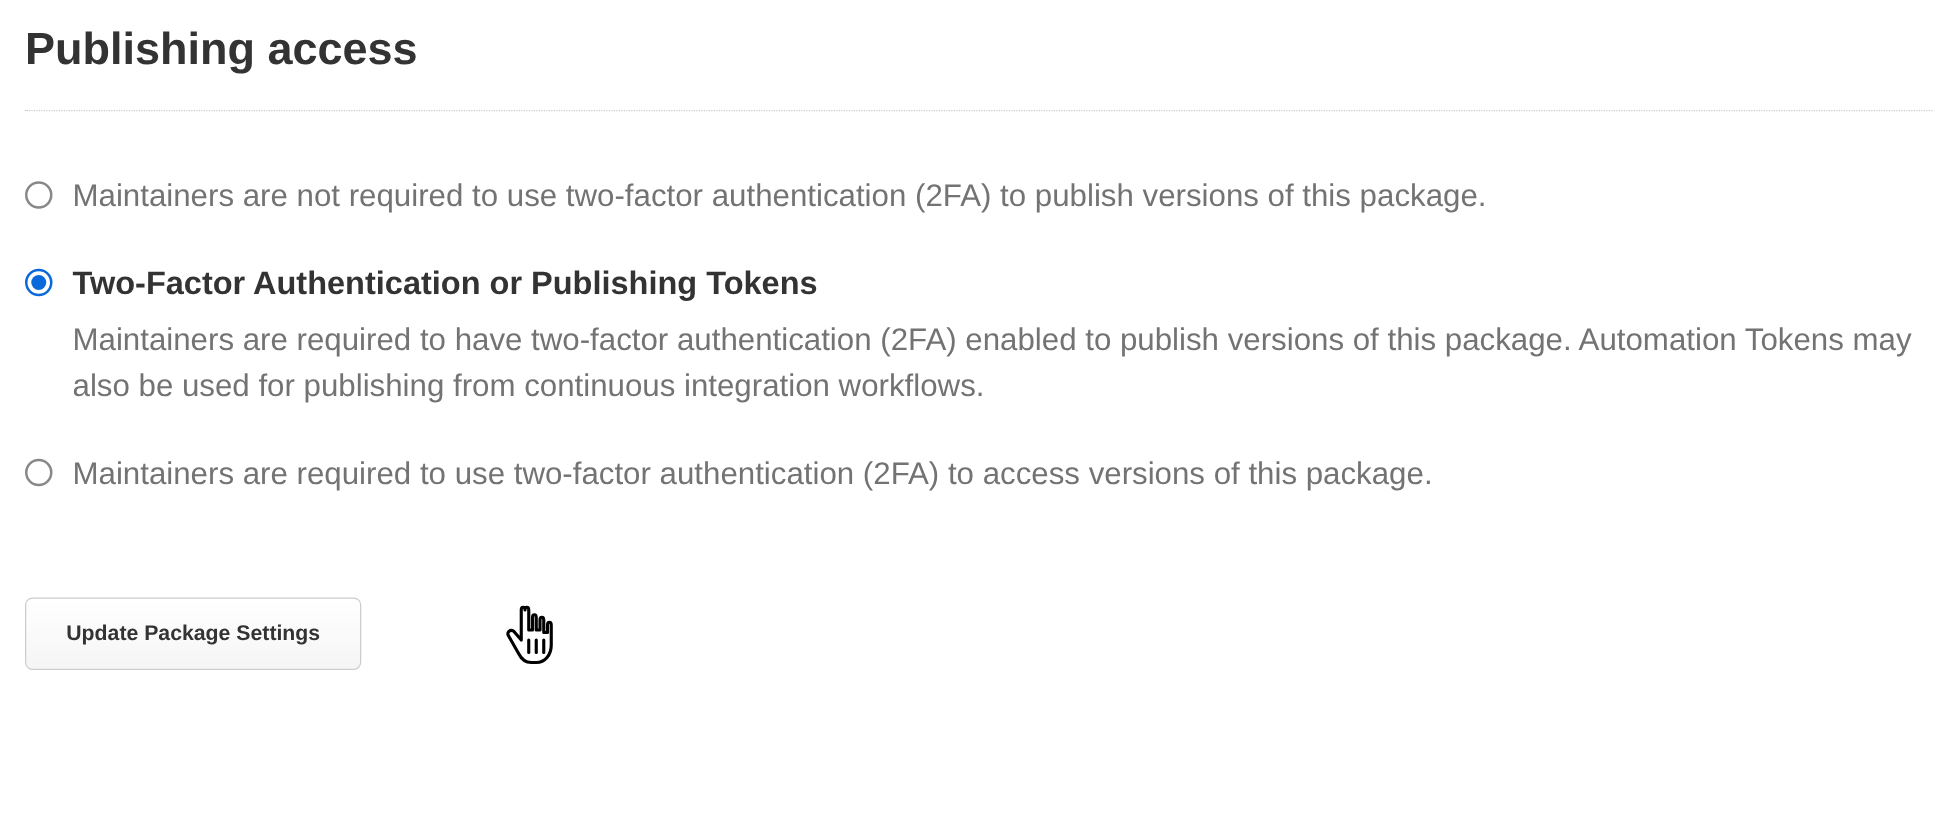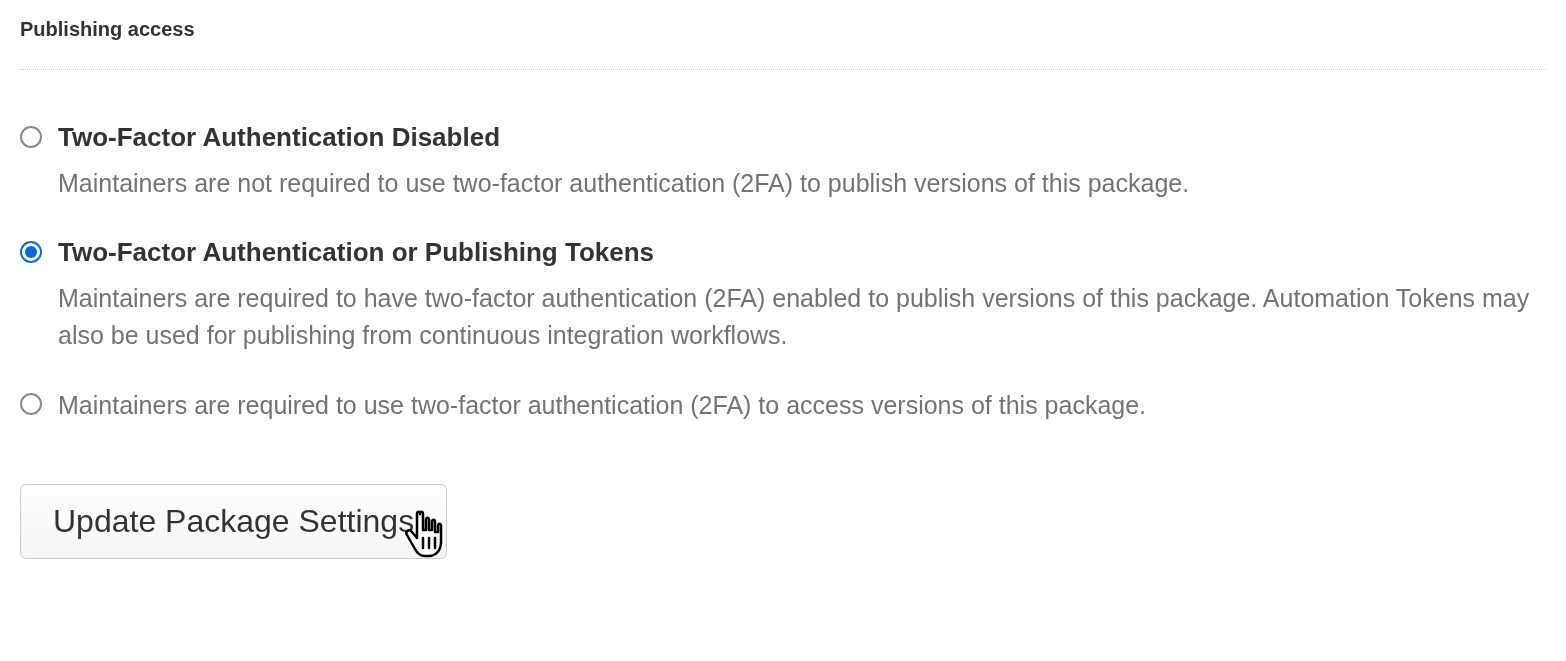--- a/index.html
+++ b/index.html
@@ -7,21 +7,21 @@
       padding: 0;
       box-sizing: border-box;
     }
     body {
       font-family: -apple-system, BlinkMacSystemFont, "Segoe UI", Helvetica, Arial, sans-serif;
       background: #fff;
       padding: 0 20px;
       width: 1566px;
     }
     .section-title {
-      font-size: 20px;
+      font-size: 36px;
       font-weight: 600;
       color: #333333;
       margin-top: 18px;
       margin-bottom: 28px;
     }
     .divider {
       border: none;
       border-top: 1px dotted #cccccc;
       margin-bottom: 50px;
     }
@@ -80,28 +80,29 @@
       color: #737373;
       line-height: 1.5;
     }
     .button-row {
       position: relative;
       margin-top: 60px;
       margin-bottom: 20px;
     }
     .update-button {
       font-family: inherit;
-      font-size: 32px;
-      font-weight: 400;
+      font-size: 17px;
+      font-weight: 700;
       color: #333333;
       background: linear-gradient(#ffffff, #f5f5f5);
       border: 1px solid #cccccc;
       border-radius: 6px;
       padding: 18px 32px;
       cursor: pointer;
+      margin-top: 20px;
     }
     .cursor-overlay {
       position: absolute;
       left: 380px;
       top: 24px;
       pointer-events: none;
     }
   </style>
 </head>
 <body>
@@ -109,21 +110,20 @@
 <h2 class="section-title">Publishing access</h2>
 <hr class="divider">
 
 <div class="radio-group">
 
   <div class="radio-option">
     <div class="radio-input-wrap">
       <input type="radio" name="publishing-access" class="radio-input" style="">
     </div>
     <div class="radio-text">
-      <label class="radio-label">Two-Factor Authentication Disabled</label>
       <div class="radio-description">Maintainers are not required to use two-factor authentication (2FA) to publish versions of this package.</div>
     </div>
   </div>
 
   <div class="radio-option">
     <div class="radio-input-wrap">
       <input type="radio" name="publishing-access" class="radio-input" checked="" style="">
     </div>
     <div class="radio-text">
       <label class="radio-label">Two-Factor Authentication or Publishing Tokens</label>

